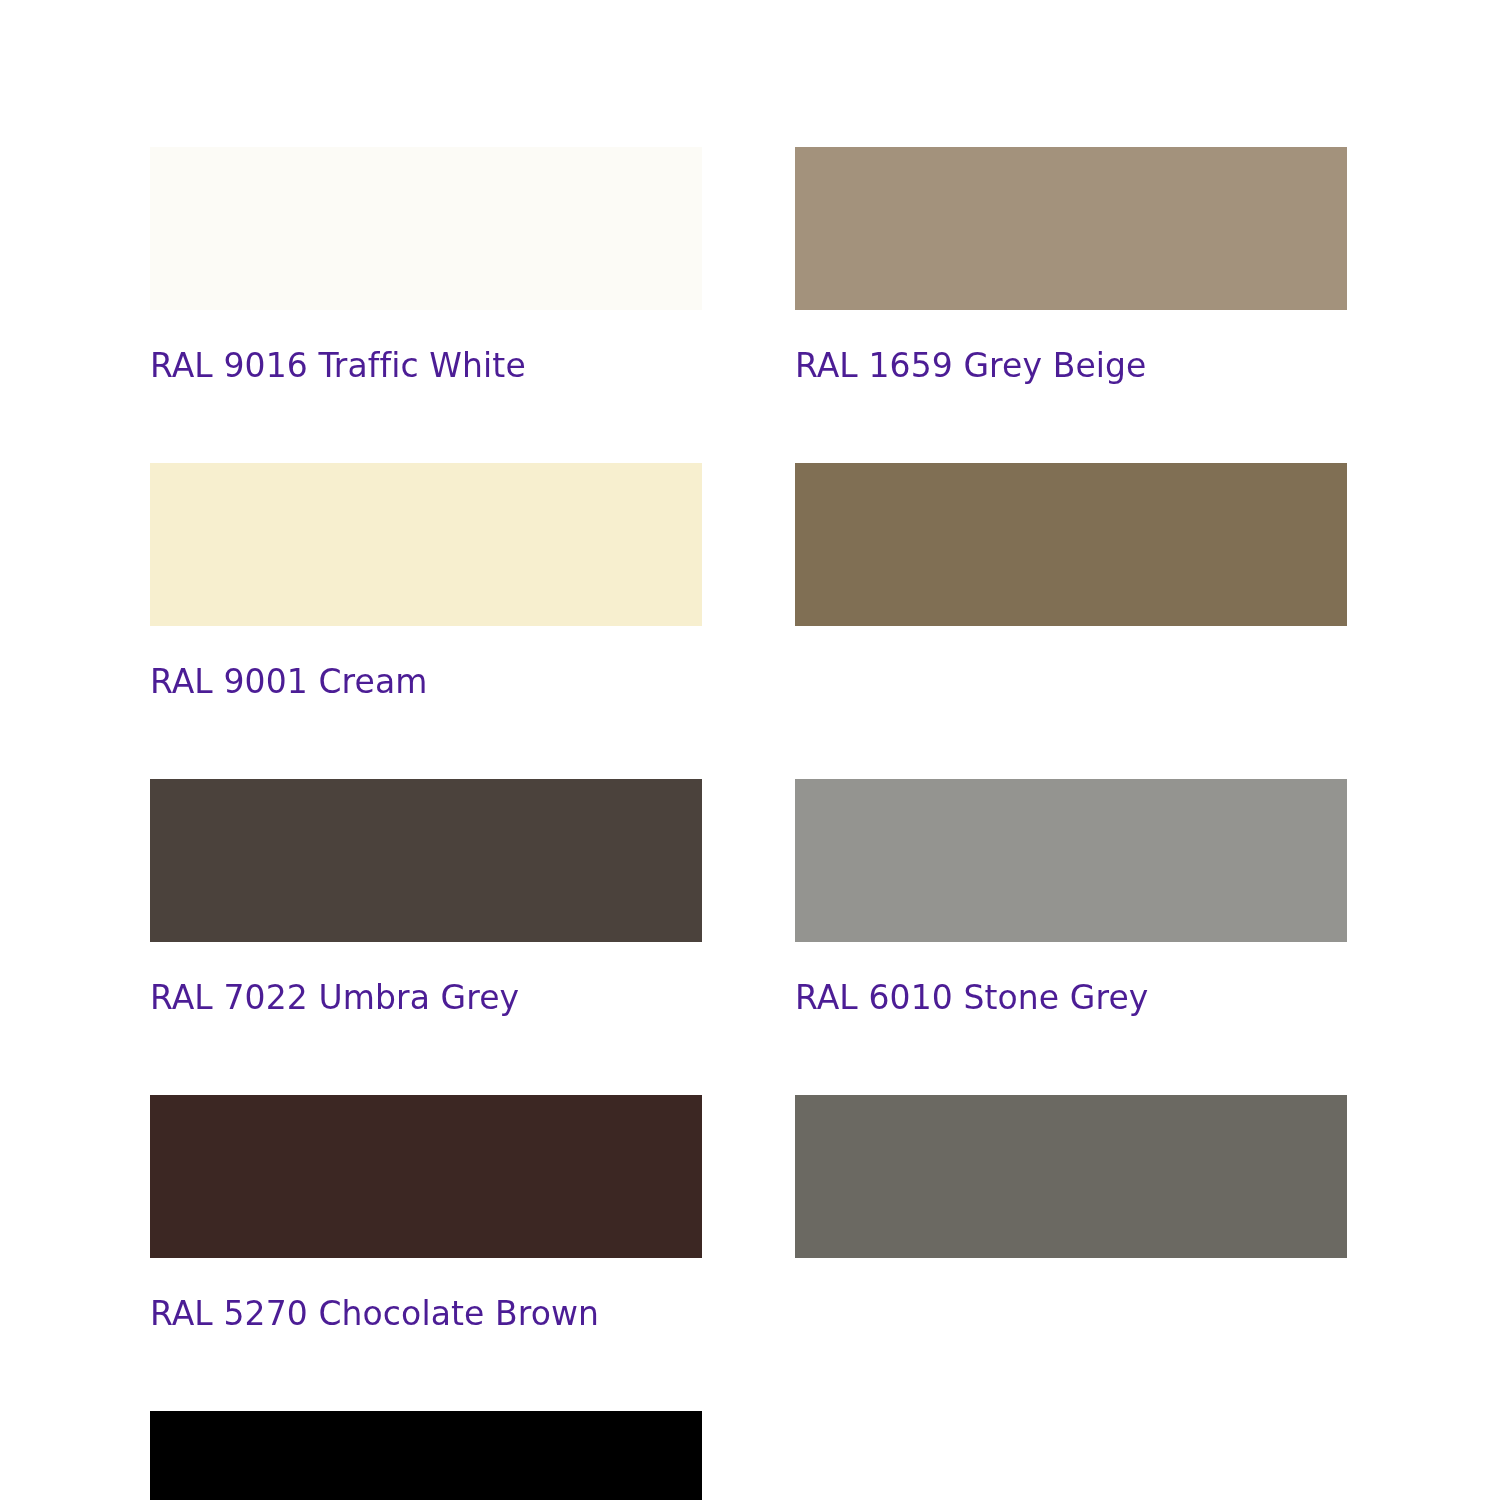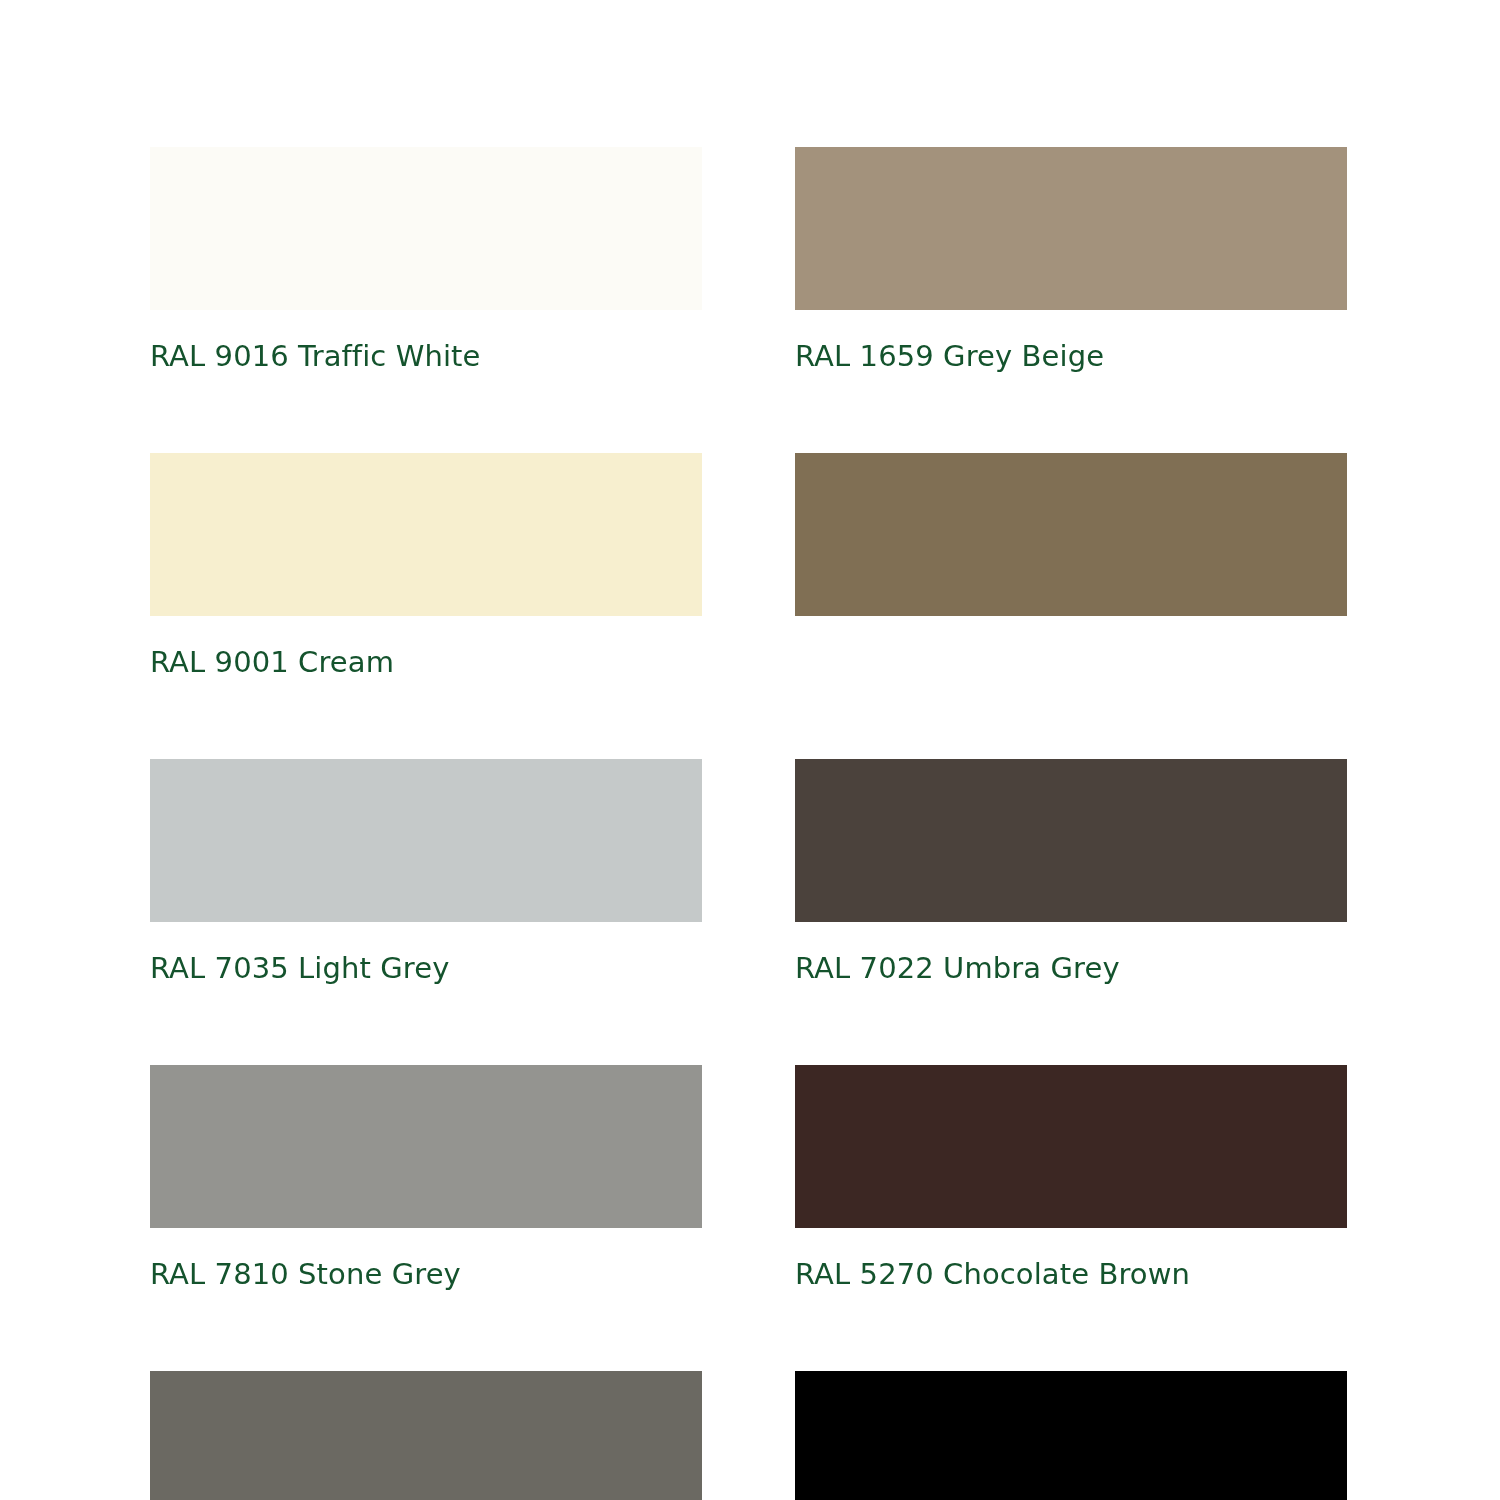--- a/index.html
+++ b/index.html
@@ -30,24 +30,24 @@
   }
 
   .swatch-chip {
     width: 552px;
     height: 163px;
     display: block;
   }
 
   .swatch-label {
     display: block;
-    margin-top: 31px;
-    font-size: 29px;
+    margin-top: 41px;
+    font-size: 33px;
     line-height: 30px;
-    color: #14532d;
+    color: #4c1d95;
     letter-spacing: 0.1px;
     white-space: nowrap;
   }
 </style>
 </head>
 <body>
 
 <div class="palette">
     <div class="swatch-cell">
       <div class="swatch-chip" style="background-color: rgb(252, 251, 246);"></div>
@@ -58,30 +58,26 @@
       <div class="swatch-label">RAL 1659 Grey Beige</div>
     </div>
     <div class="swatch-cell">
       <div class="swatch-chip" style="background-color: rgb(247, 239, 207);"></div>
       <div class="swatch-label">RAL 9001 Cream</div>
     </div>
     <div class="swatch-cell">
       <div class="swatch-chip" style="background-color: rgb(128, 111, 84);"></div>
     </div>
     <div class="swatch-cell">
-      <div class="swatch-chip" style="background-color: rgb(197, 201, 201);"></div>
-      <div class="swatch-label">RAL 7035 Light Grey</div>
-    </div>
-    <div class="swatch-cell">
       <div class="swatch-chip" style="background-color: rgb(75, 66, 60);"></div>
       <div class="swatch-label">RAL 7022 Umbra Grey</div>
     </div>
     <div class="swatch-cell">
       <div class="swatch-chip" style="background-color: rgb(148, 148, 144);"></div>
-      <div class="swatch-label">RAL 7810 Stone Grey</div>
+      <div class="swatch-label">RAL 6010 Stone Grey</div>
     </div>
     <div class="swatch-cell">
       <div class="swatch-chip" style="background-color: rgb(60, 39, 35);"></div>
       <div class="swatch-label">RAL 5270 Chocolate Brown</div>
     </div>
     <div class="swatch-cell">
       <div class="swatch-chip" style="background-color: rgb(107, 105, 98);"></div>
     </div>
     <div class="swatch-cell">
       <div class="swatch-chip" style="background-color: rgb(0, 0, 0);"></div>

